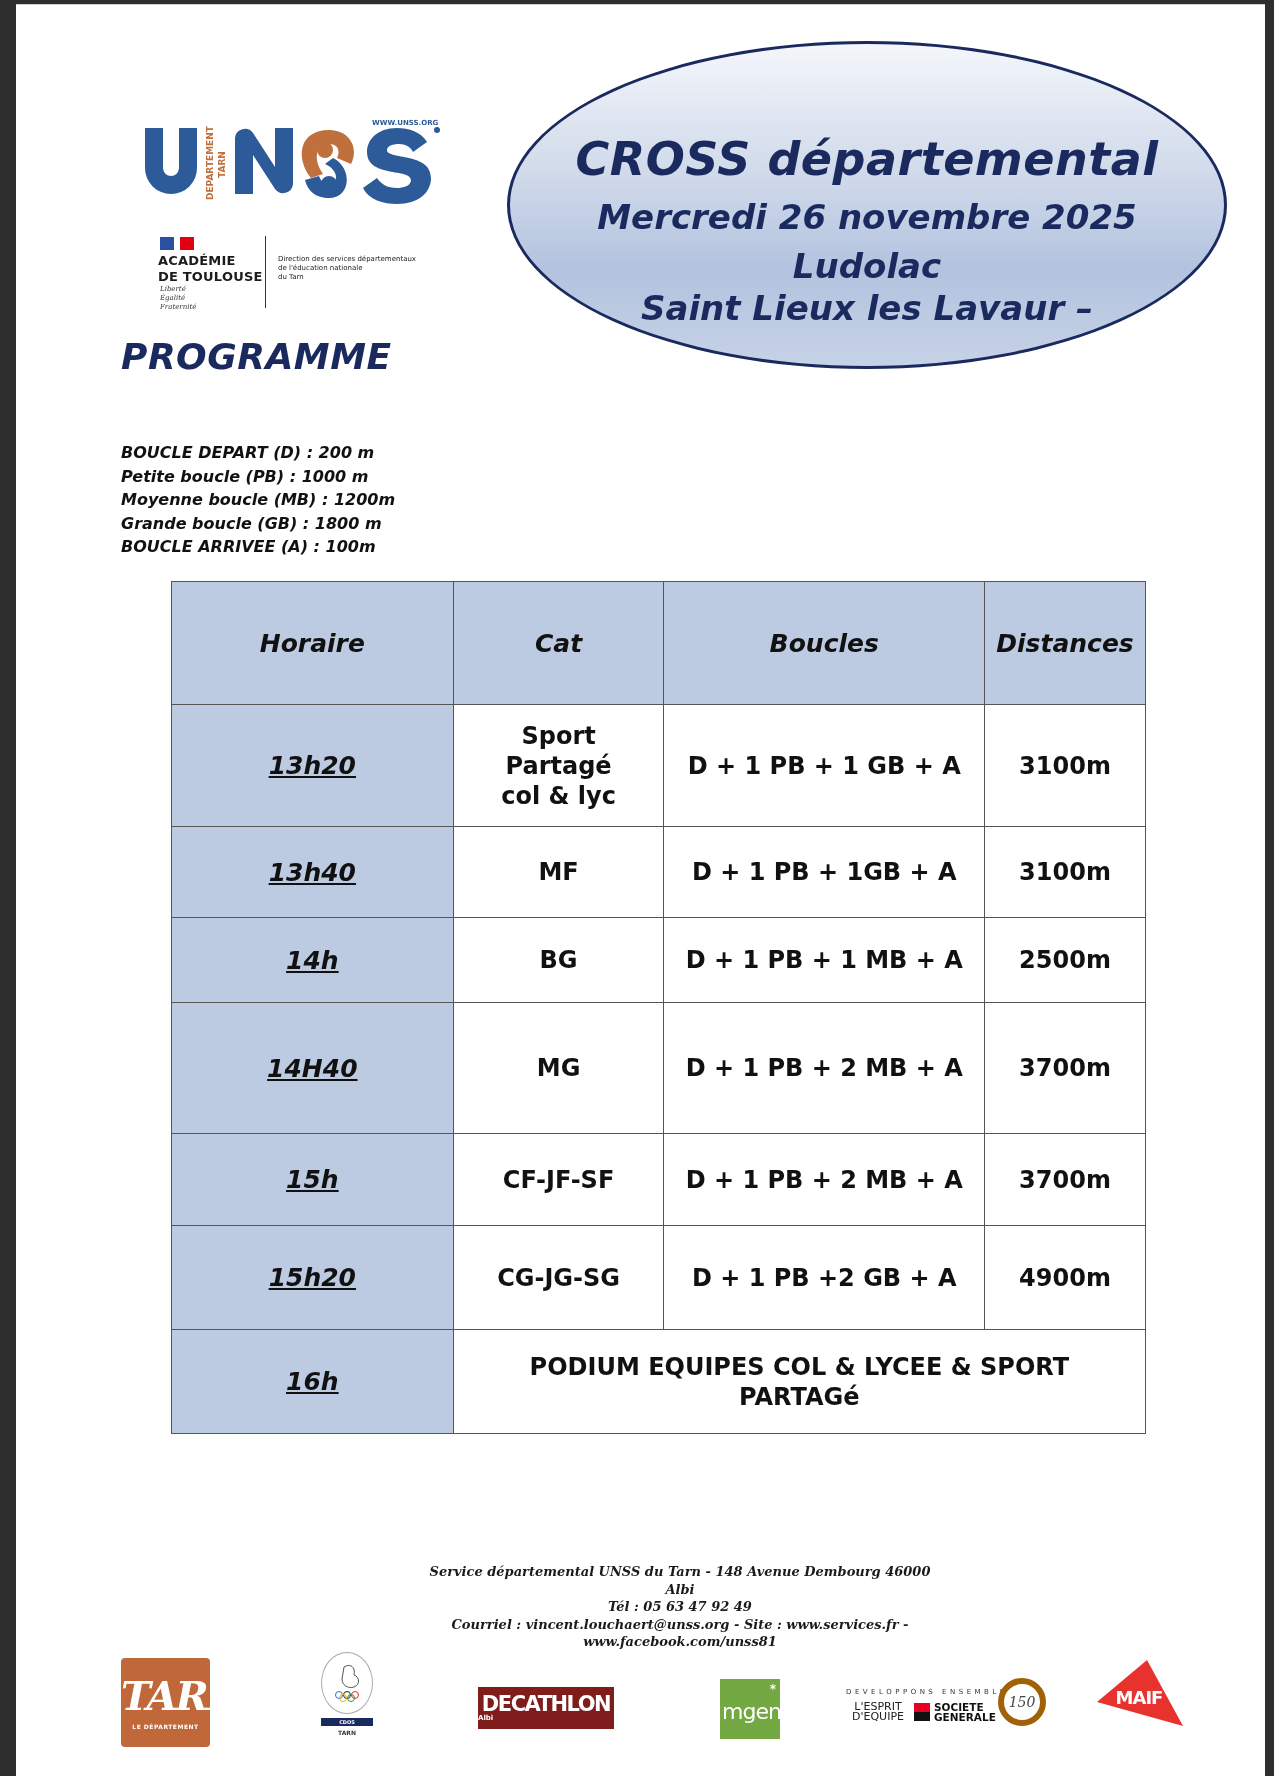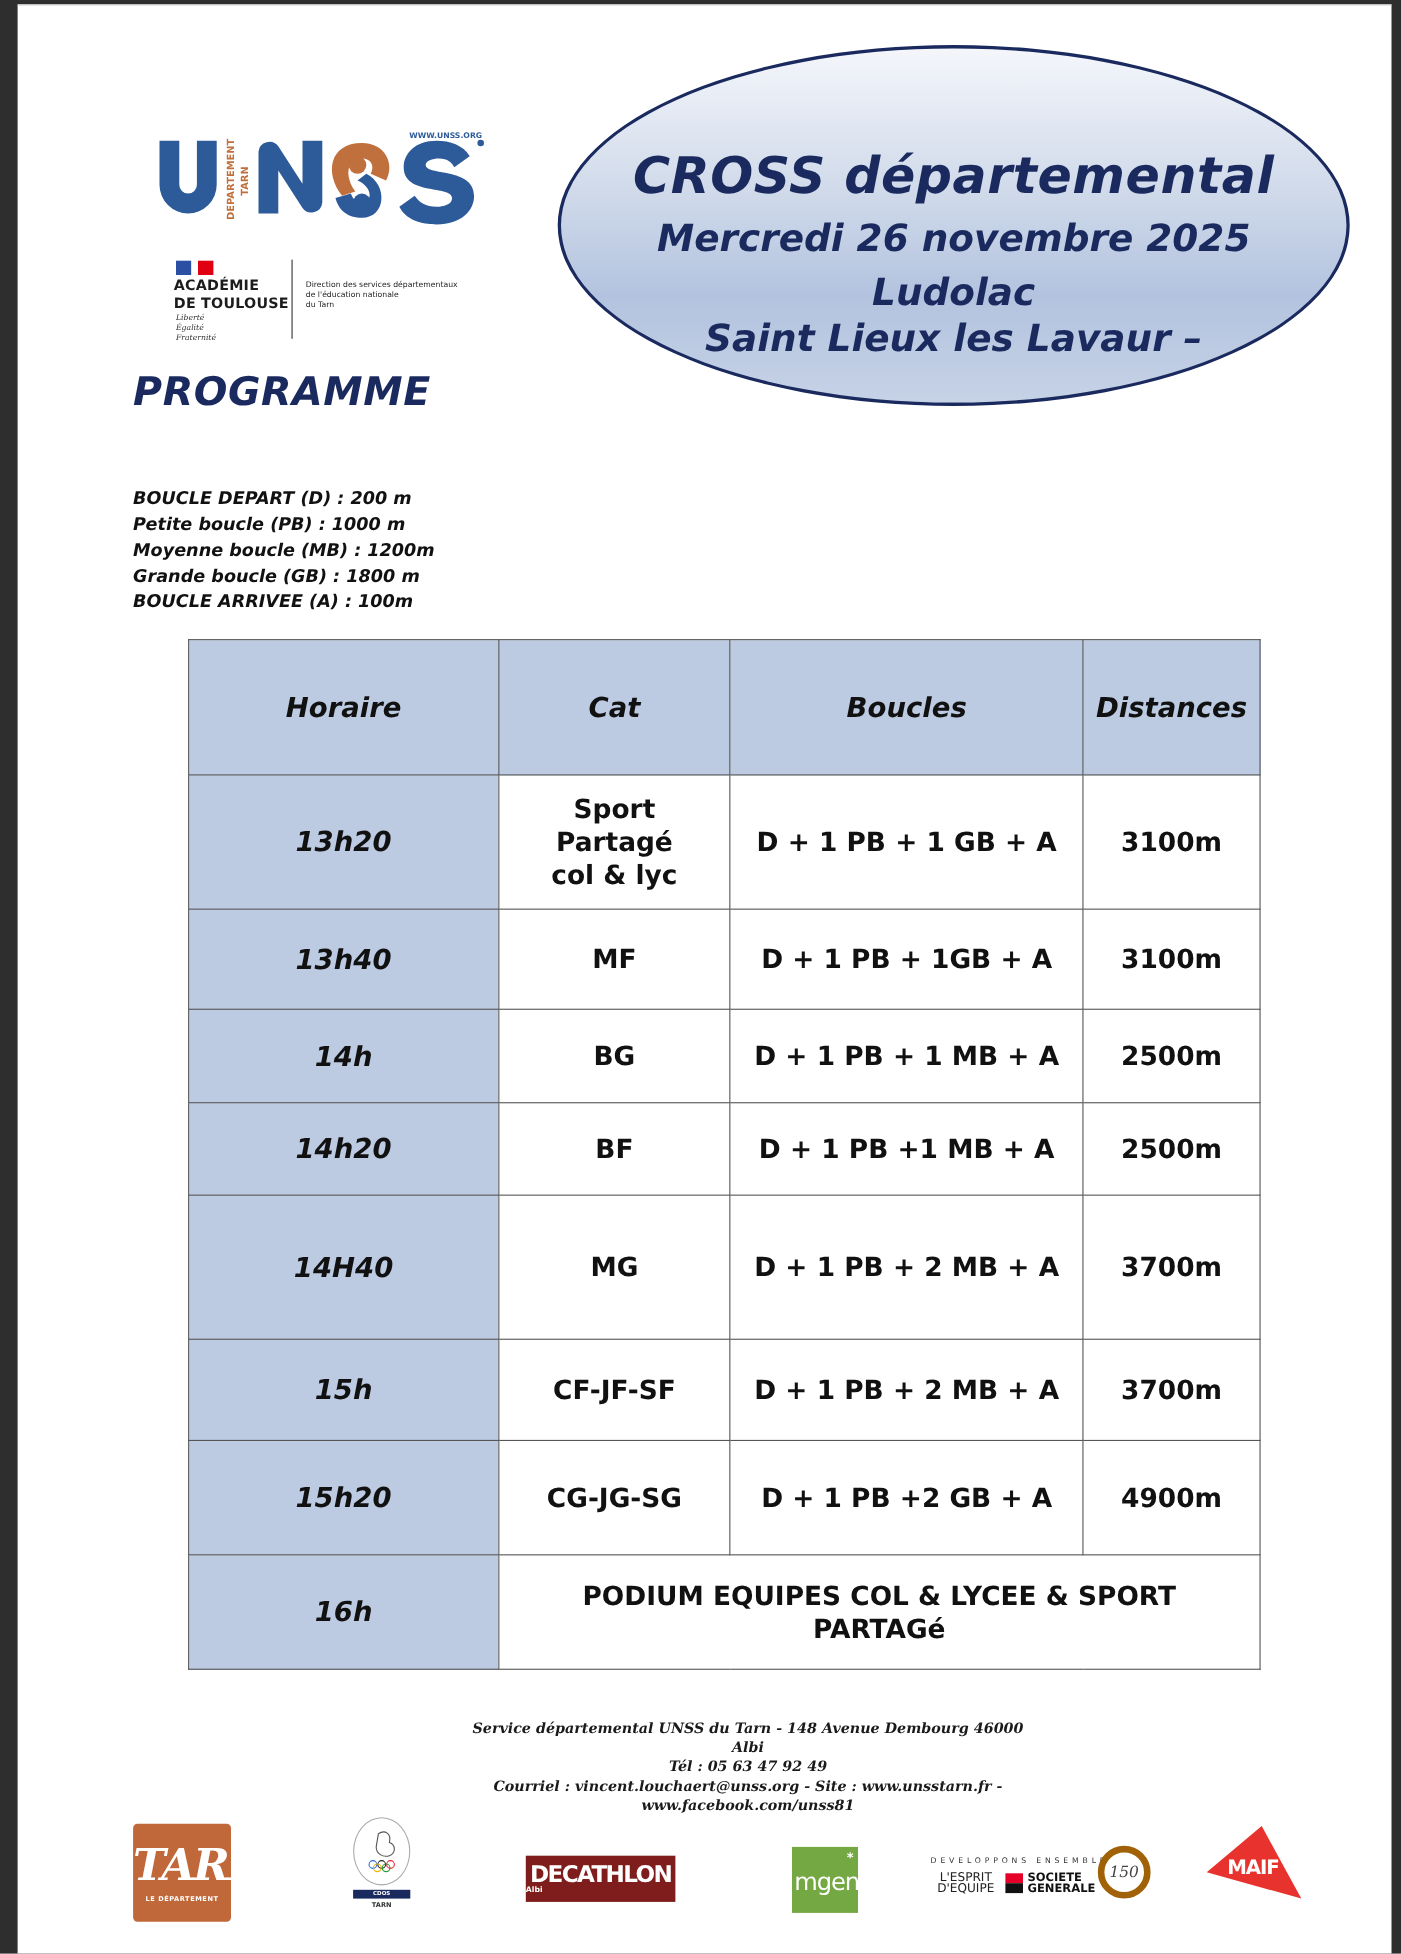--- a/index.html
+++ b/index.html
@@ -21,21 +21,21 @@
   .ellipse{position:absolute;left:507px;top:41px;width:720px;height:328px;border:3px solid #1a2a5e;border-radius:50%;
     background:linear-gradient(to bottom,#f4f6fb 0%,#d0daea 40%,#b3c3df 70%,#c6d2e6 100%);box-sizing:border-box;}
   .ell-text{position:absolute;left:507px;width:720px;text-align:center;color:#1a2a5e;font-style:italic;font-weight:bold;font-family:"DejaVu Sans",sans-serif;}
   .t1{top:132px;font-size:46px;letter-spacing:0.5px;}
   .t2{top:197px;font-size:34px;}
   .t3{top:245px;font-size:34px;line-height:42px;}
   
   table.prog{position:absolute;left:171px;top:581px;border-collapse:collapse;width:975px;}
   table.prog td,table.prog th{border:1.5px solid #555;text-align:center;vertical-align:middle;padding:0;}
   table.prog th{background:#bccbe2;font:italic bold 25px "DejaVu Sans",sans-serif;color:#111;height:122px;}
-  table.prog td.time{background:#bccbe2;font:italic bold 25px "DejaVu Sans",sans-serif;color:#111;}
+  table.prog td.time{background:#bccbe2;font:italic bold 25px "DejaVu Sans",sans-serif;color:#111;text-decoration:underline;}
   table.prog td.cell{background:#fff;font:bold 24px "DejaVu Sans",sans-serif;color:#111;line-height:30px;text-align:center;}
   
   .footer{position:absolute;left:420px;width:520px;top:1563px;text-align:center;font:italic bold 13px "DejaVu Serif",serif;color:#1a1a1a;line-height:17.5px;}
   
   .sp{position:absolute;}
   .tarn{left:121px;top:1658px;width:89px;height:89px;background:#c0683a;border-radius:4px;color:#fff;text-align:center;}
   .tarn .big{font:italic bold 40px "DejaVu Serif",serif;margin-top:14px;letter-spacing:-2px;}
   .tarn .small{font:bold 6px "DejaVu Sans",sans-serif;letter-spacing:0.5px;margin-top:4px;}
   .cdos{left:312px;top:1652px;width:70px;height:96px;text-align:center;}
   .cdos .ring{width:50px;height:60px;margin:0 auto;border:1px solid #aaa;border-radius:50%;position:relative;}
@@ -143,26 +143,20 @@
       <td class="cell">MF</td>
       <td class="cell">D + 1 PB + 1GB + A</td>
       <td class="cell">3100m</td>
     </tr>
     <tr style="height:85px">
       <td class="time">14h</td>
       <td class="cell">BG</td>
       <td class="cell">D + 1 PB + 1 MB + A</td>
       <td class="cell">2500m</td>
     </tr>
-    <tr style="height:84px">
-      <td class="time">14h20</td>
-      <td class="cell">BF</td>
-      <td class="cell">D + 1 PB +1 MB + A</td>
-      <td class="cell">2500m</td>
-    </tr>
     <tr style="height:131px">
       <td class="time">14H40</td>
       <td class="cell">MG</td>
       <td class="cell">D + 1 PB + 2 MB + A</td>
       <td class="cell">3700m</td>
     </tr>
     <tr style="height:92px">
       <td class="time">15h</td>
       <td class="cell">CF-JF-SF</td>
       <td class="cell">D + 1 PB + 2 MB + A</td>
@@ -179,21 +173,21 @@
       <td class="cell" colspan="3" style="padding:0 40px;">
         <span>PODIUM EQUIPES COL &amp; LYCEE &amp; SPORT PARTAGé</span>
       </td>
     </tr>
   </tbody>
 </table>
 
 <div class="footer">
   <div>Service départemental UNSS du Tarn - 148 Avenue Dembourg 46000 Albi</div>
   <div>Tél : 05 63 47 92 49</div>
-  <div>Courriel : vincent.louchaert@unss.org  -  Site : www.unsstarn.fr -</div>
+  <div>Courriel : vincent.louchaert@unss.org  -  Site : www.services.fr -</div>
   <div>www.facebook.com/unss81</div>
 </div>
 
 <div class="sp tarn">
   <div class="big">TARN</div>
   <div class="small">LE DÉPARTEMENT</div>
 </div>
 
 <div class="sp cdos">
   <div class="ring">

